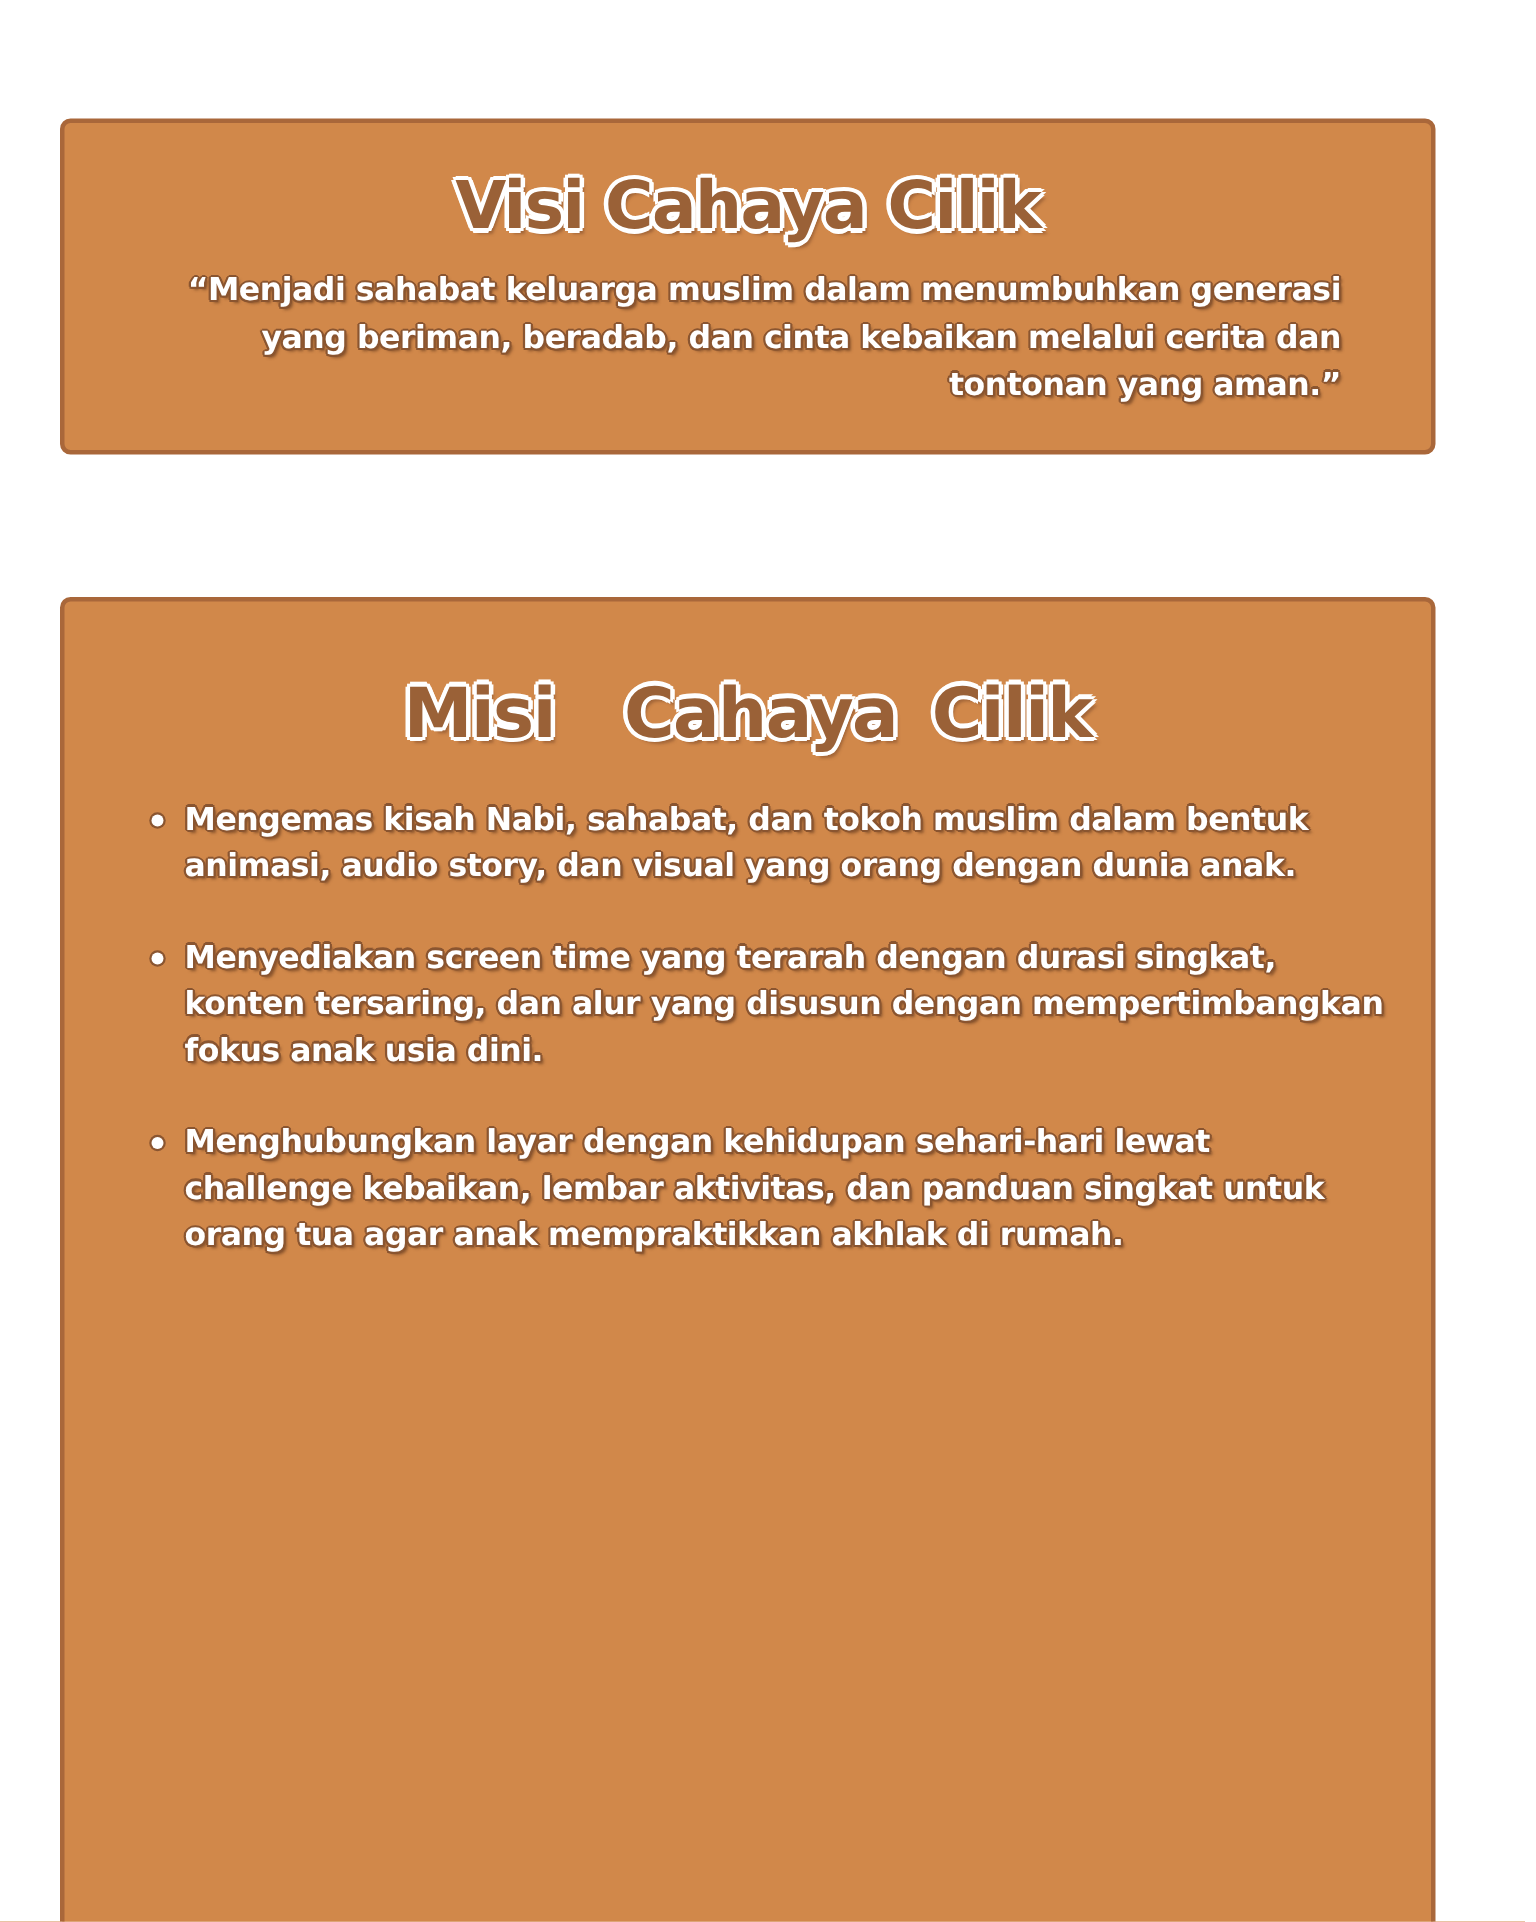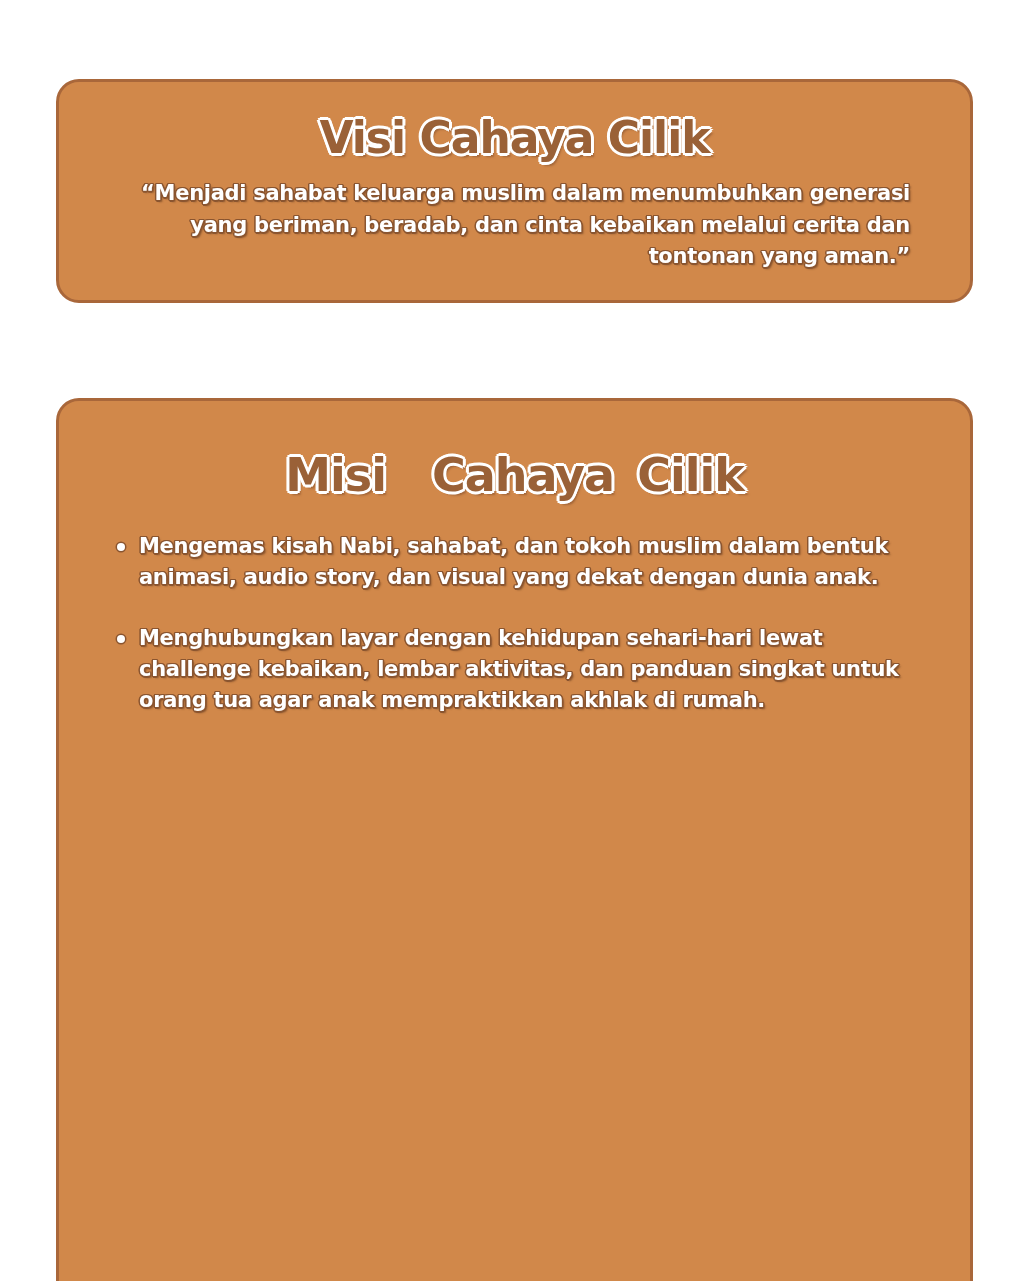--- a/index.html
+++ b/index.html
@@ -6,25 +6,25 @@
     body {
       width: 1024px;
       height: 1281px;
       background: #ffffff;
       position: relative;
       font-family: "DejaVu Sans", sans-serif;
       overflow: hidden;
     }
     .card {
       position: absolute;
-      left: 56px;
+      left: 40px;
       width: 917px;
       background: #d1884a;
       border: 3px solid #a9673a;
-      border-radius: 23px;
+      border-radius: 7px;
       box-sizing: border-box;
     }
     .card.visi { top: 79px; height: 224px; }
     .card.misi { top: 398px; height: 972px; }
     .title {
       text-align: center;
       font-family: "DejaVu Sans", sans-serif;
       font-weight: bold;
       color: #9a6137;
       letter-spacing: -1px;
@@ -78,20 +78,24 @@
 <div class="card visi">
   <div class="title">Visi Cahaya Cilik</div>
   <div class="body-text quote">“Menjadi sahabat keluarga muslim dalam menumbuhkan generasi yang beriman, beradab, dan cinta kebaikan melalui cerita dan tontonan yang aman.”</div>
 </div>
 
 <div class="card misi">
   <div class="title" style="white-space: pre;">Misi  Cahaya Cilik</div>
   <ul class="mission-list">
     <li class="mission-item body-text">
       <span class="bullet"></span>
-      <span>Mengemas kisah Nabi, sahabat, dan tokoh muslim dalam bentuk animasi, audio story, dan visual yang dekat dengan dunia anak.</span>
+      <span>Mengemas kisah Nabi, sahabat, dan tokoh muslim dalam bentuk animasi, audio story, dan visual yang orang dengan dunia anak.</span>
+    </li>
+    <li class="mission-item body-text">
+      <span class="bullet"></span>
+      <span>Menyediakan screen time yang terarah dengan durasi singkat, konten tersaring, dan alur yang disusun dengan mempertimbangkan fokus anak usia dini.</span>
     </li>
     <li class="mission-item body-text">
       <span class="bullet"></span>
       <span>Menghubungkan layar dengan kehidupan sehari-hari lewat challenge kebaikan, lembar aktivitas, dan panduan singkat untuk orang tua agar anak mempraktikkan akhlak di rumah.</span>
     </li>
   </ul>
 </div>
 
 </body></html>

